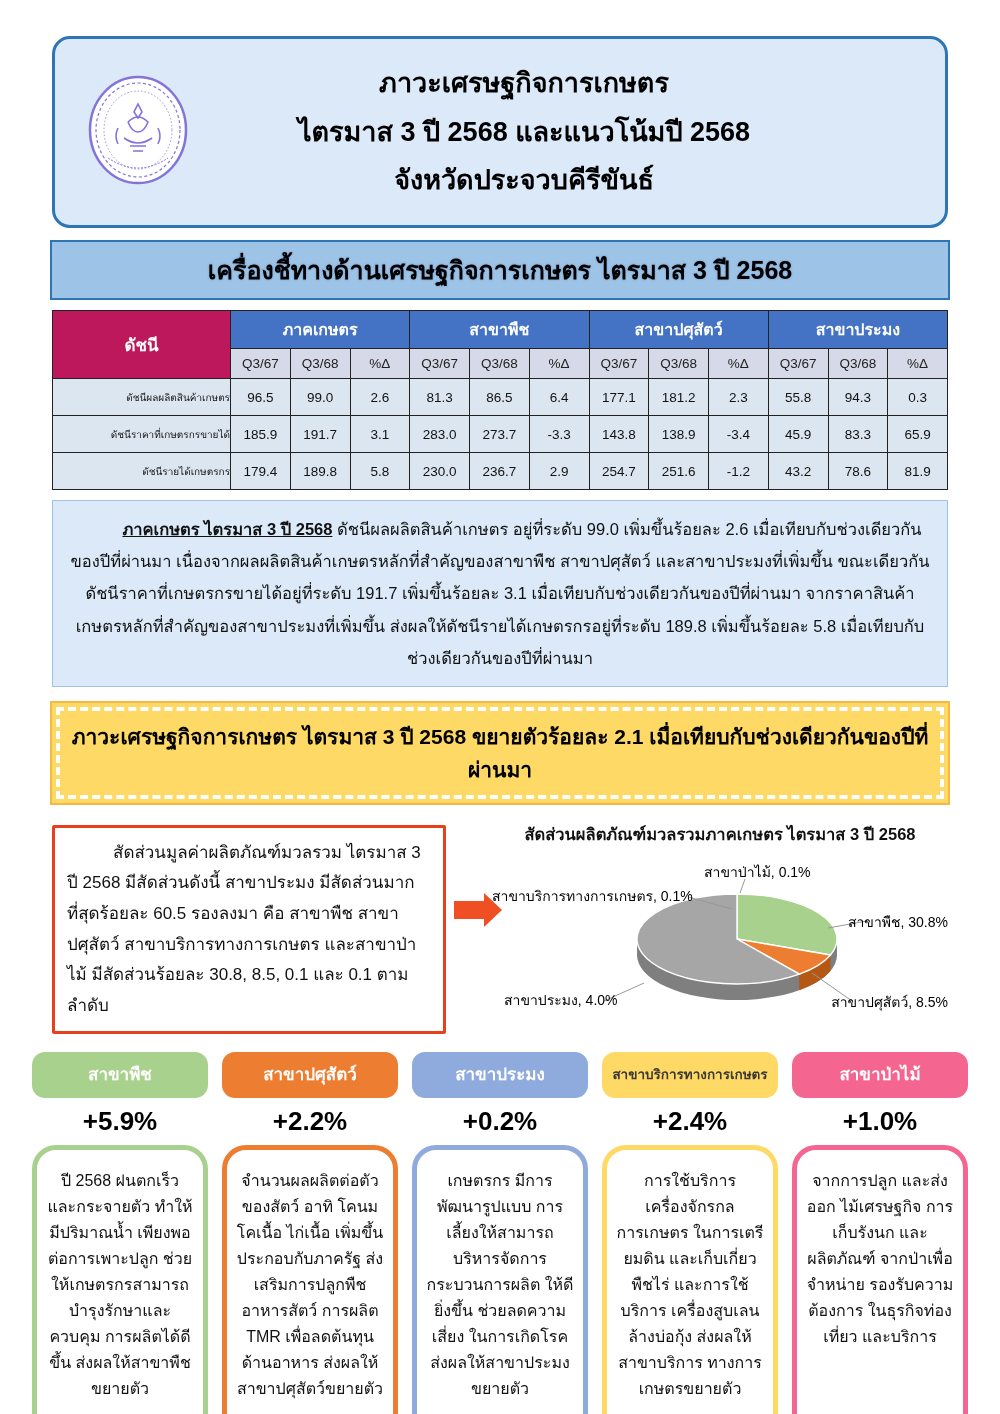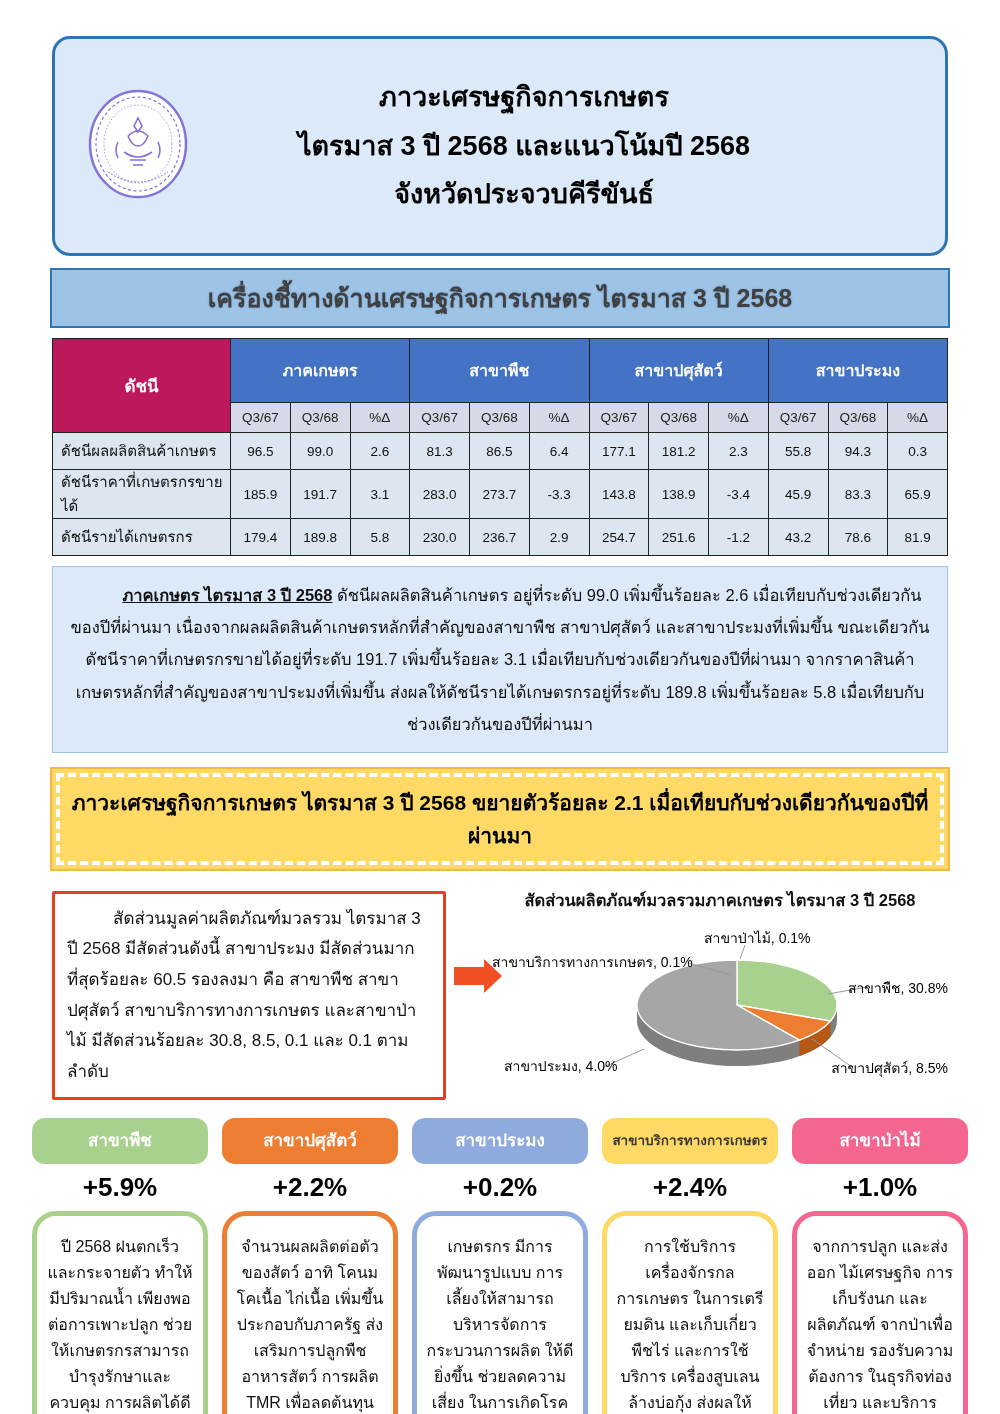--- a/index.html
+++ b/index.html
@@ -1,42 +1,42 @@
 <!DOCTYPE html>
 <html><head>
 <meta charset="utf-8">
 <style>
   * { box-sizing: border-box; margin: 0; padding: 0; }
   html,body { width:1000px; background:#ffffff; font-family:"Liberation Sans", sans-serif; color:#111; }
   body { height:1414px; overflow:hidden; }
 
   
   .header-card{
-    margin:36px 52px 0 52px; height:220px; background:#dbe9f8;
+    margin:36px 52px 0 52px; height:192px; background:#dbe9f8;
     border:3px solid #2e75b6; border-radius:18px;
     display:flex; align-items:center; padding:0 24px;
   }
   .logo-wrap{ width:118px; display:flex; justify-content:center; }
   .header-titles{ flex:1; text-align:center; padding-right:70px; }
   .header-titles div{ font-size:27px; font-weight:bold; line-height:1.8; color:#000; }
 
   
   .section-banner{
     margin:12px 50px 0 50px; height:60px; background:#9dc3e6; border:2px solid #2e75b6;
     display:flex; align-items:center; justify-content:center;
-    color:#404040; font-size:25px; font-weight:bold; text-shadow:0 0 2px rgba(70,110,160,.6);
+    color:#000000; font-size:25px; font-weight:bold; text-shadow:0 0 2px rgba(70,110,160,.6);
   }
 
   
   table.idx{ margin:10px 52px 0 52px; width:896px; border-collapse:collapse; table-layout:fixed; }
   table.idx th, table.idx td{ border:1.5px solid #222; }
   th.corner{ background:#be185d; color:#fff; font-size:17px; font-weight:bold; width:178px; }
-  th.group{ background:#4472c4; color:#fff; font-size:16px; font-weight:bold; height:64px; }
+  th.group{ background:#4472c4; color:#fff; font-size:16px; font-weight:bold; height:38px; }
   th.sub{ background:#d6d9e8; color:#222; font-size:13.5px; font-weight:normal; height:30px; }
-  td.rowlab{ background:#dce6f1; font-size:15px; padding-left:8px; height:37px; }
+  td.rowlab{ background:#dce6f1; font-size:10px; padding-left:8px; height:37px;text-align:right; }
   td.val{ background:#dce6f1; font-size:13.5px; text-align:center; }
 
   
   .summary-box{
     margin:10px 52px 0 52px; background:#dbe9f8; border:1.5px solid #9dc3e6;
     padding:12px 14px; font-size:16.5px; line-height:1.95; text-align:center;
   }
   .summary-box .indent{ display:inline-block; width:44px; }
   .summary-box .lead{ font-weight:bold; text-decoration:underline; }
 

